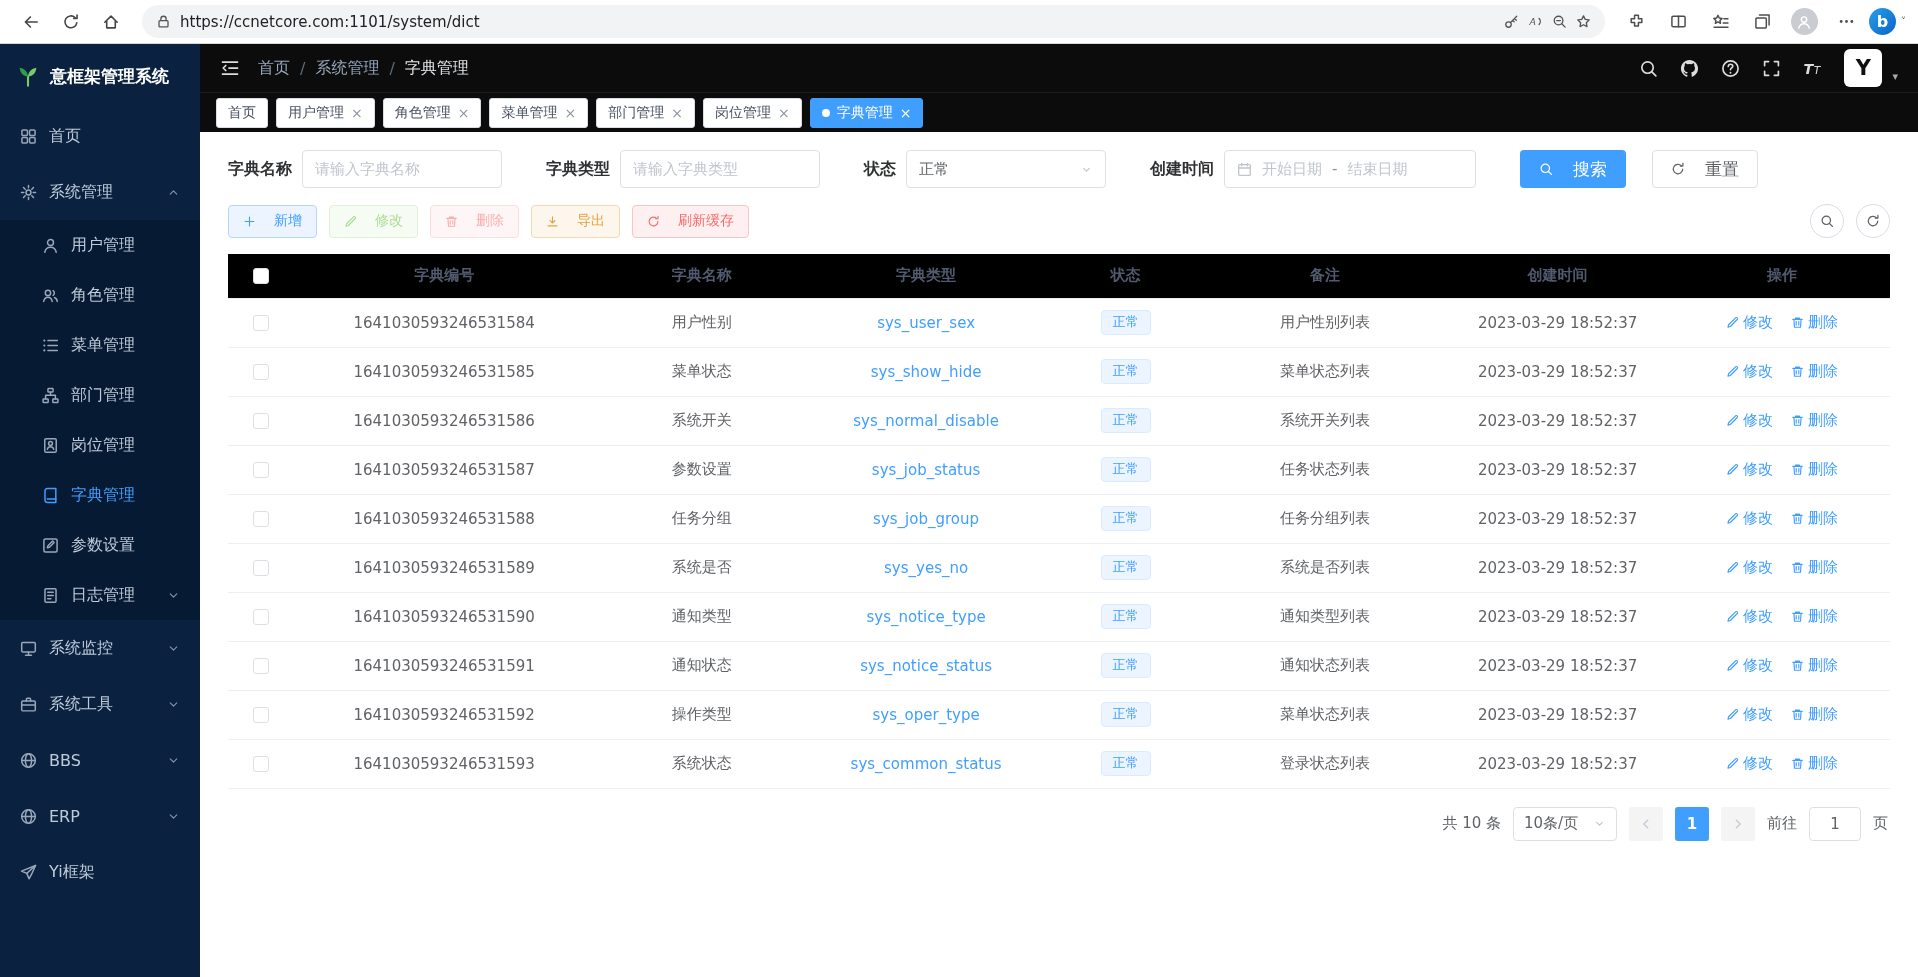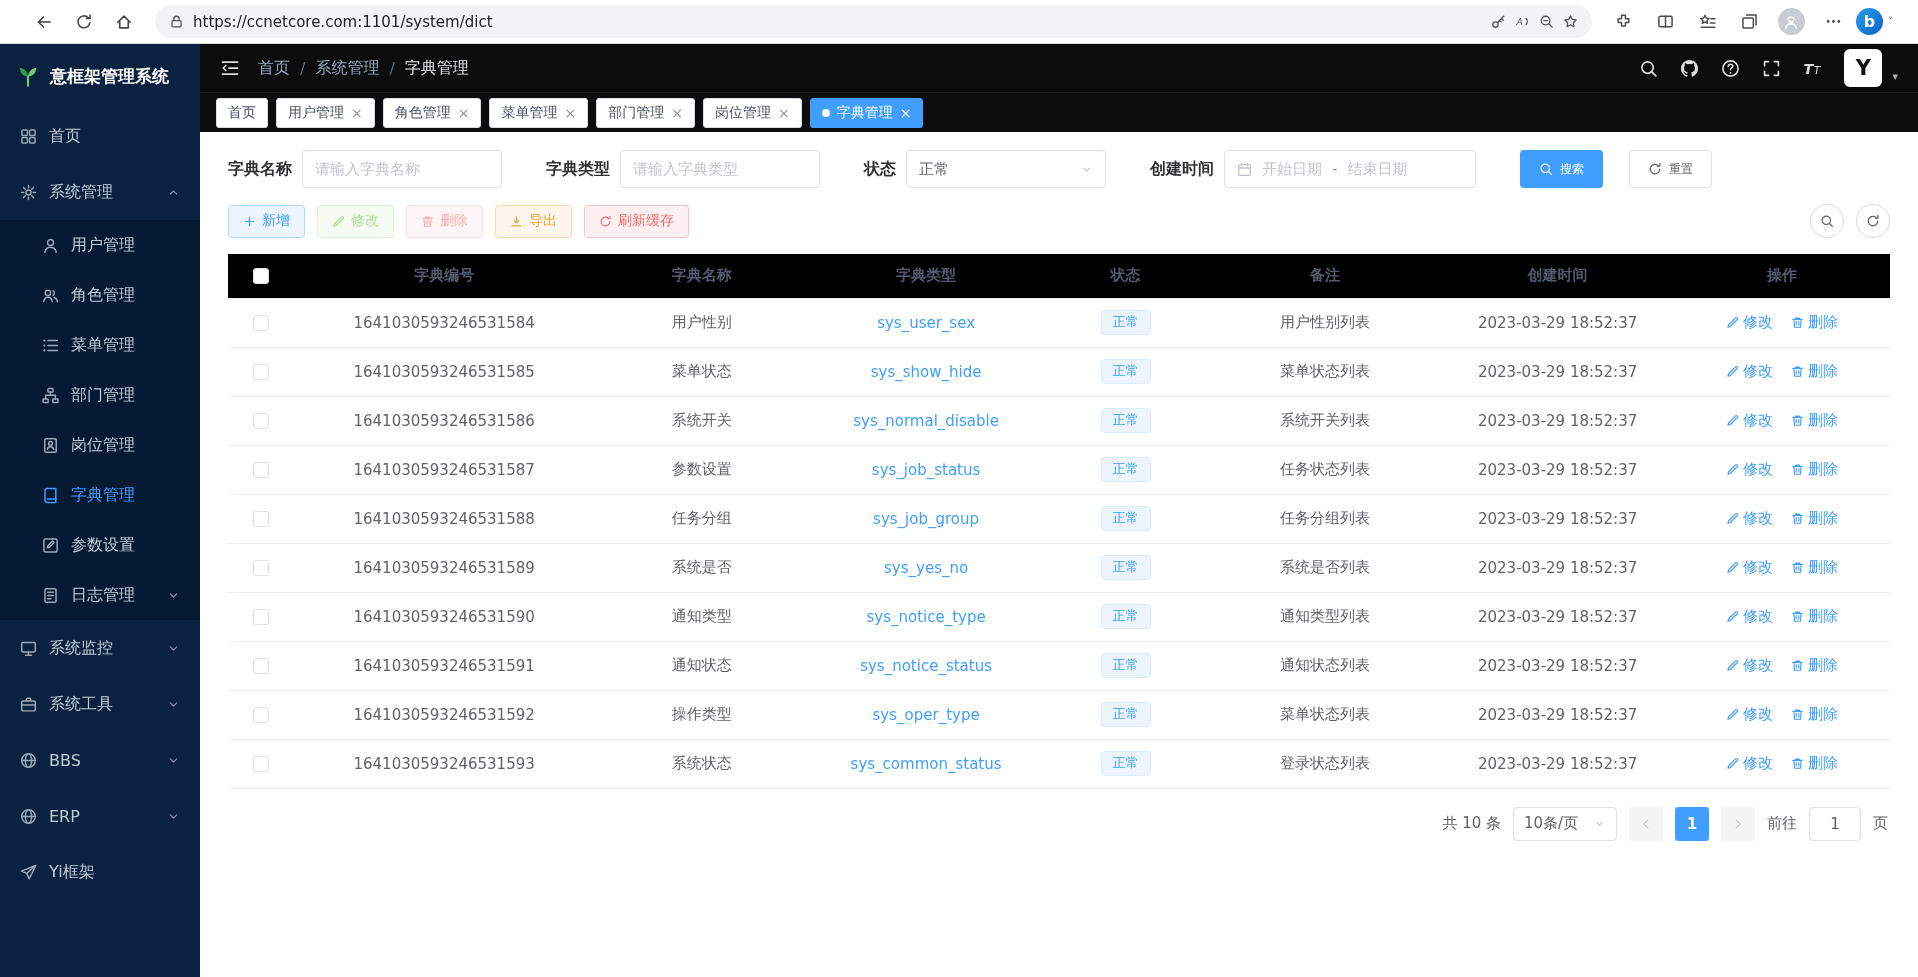--- a/index.html
+++ b/index.html
@@ -3,21 +3,21 @@
 <meta charset="utf-8">
 <style>
   * { box-sizing: border-box; margin: 0; padding: 0; }
   html,body { width:1918px; height:977px; overflow:hidden; background:#fff;
     font-family:"DejaVu Sans","Liberation Sans",sans-serif; }
   .ic { display:inline-flex; align-items:center; justify-content:center; flex:none; }
   .ic svg { width:1em; height:1em; display:block; }
 
   
   .chrome { height:44px; background:#fff; border-bottom:1px solid #d7d7d7;
-    display:flex; align-items:center; padding:0 25px; gap:2px; }
+    display:flex; align-items:center; padding:0 12px; gap:2px; }
   .cbtn { width:38px; height:36px; border:none; background:transparent; color:#454545;
     display:flex; align-items:center; justify-content:center; font-size:18px; border-radius:6px; cursor:pointer; }
   .addressbar { flex:1; height:33px; background:#f1f3f4; border-radius:17px; margin:0 10px;
     display:flex; align-items:center; padding:0 14px; gap:9px; min-width:0; }
   .addressbar .ic { font-size:15px; color:#555; }
   .url { flex:1; font-size:15px; color:#202124; white-space:nowrap; overflow:hidden; }
   .chrome-right { display:flex; align-items:center; gap:4px; }
   .chrome-right .cbtn { font-size:17px; color:#4d4d4d; }
   .profile-circle { width:27px; height:27px; border-radius:50%; background:#c9cdd2; color:#fff;
     display:flex; align-items:center; justify-content:center; font-size:16px; }
@@ -74,29 +74,29 @@
   .finput::placeholder { color:#c0c4cc; }
   .fselect { width:200px; height:38px; border:1px solid #dcdfe6; border-radius:4px;
     display:flex; align-items:center; justify-content:space-between; padding:0 12px;
     font-size:15px; color:#606266; cursor:pointer; background:#fff; }
   .fdate { width:252px; height:38px; border:1px solid #dcdfe6; border-radius:4px;
     display:flex; align-items:center; gap:10px; padding:0 12px; font-size:15px; color:#c0c4cc;
     cursor:pointer; background:#fff; }
   .fdate .dsep { color:#8a8f99; }
   .fdate .ic { color:#c0c4cc; font-size:15px; }
   .caret { color:#c0c4cc; font-size:13px; }
-  .btn { height:38px; border-radius:4px; padding:0 18px; font-size:12px; border:1px solid transparent;
-    display:inline-flex; align-items:center; gap:7px; cursor:pointer; font-family:inherit; }
+  .btn { height:38px; border-radius:4px; padding:0 18px; font-size:17px; border:1px solid transparent;
+    display:inline-flex; align-items:center; gap:20px; cursor:pointer; font-family:inherit; }
   .btn .ic { font-size:14px; }
   .btn-search { background:#409eff; color:#fff; }
   .btn-reset { background:#fff; border-color:#dcdfe6; color:#606266; margin-left:26px; }
 
   .toolbar-row { display:flex; align-items:center; margin-top:16px; gap:12px; }
   .tbtn { height:33px; padding:0 14px; font-size:14px; border-radius:4px; border:1px solid;
-    display:inline-flex; align-items:center; gap:6px; cursor:pointer; font-family:inherit; }
+    display:inline-flex; align-items:center; gap:18px; cursor:pointer; font-family:inherit; }
   .tbtn .ic { font-size:13px; }
   .tbtn.add { color:#409eff; background:#ecf5ff; border-color:#b3d8ff; }
   .tbtn.edit { color:#67c23a; background:#f0f9eb; border-color:#c2e7b0; opacity:.55; }
   .tbtn.del { color:#f56c6c; background:#fef0f0; border-color:#fbc4c4; opacity:.55; }
   .tbtn.export { color:#e6a23c; background:#fdf6ec; border-color:#f5dab1; }
   .tbtn.cache { color:#f56c6c; background:#fef0f0; border-color:#fbc4c4; }
   .toolbar-right { margin-left:auto; display:flex; gap:12px; }
   .circle-btn { width:34px; height:34px; border-radius:50%; border:1px solid #d9dde3; background:#fff;
     display:flex; align-items:center; justify-content:center; color:#5a5e66; font-size:14px; cursor:pointer; }
 

